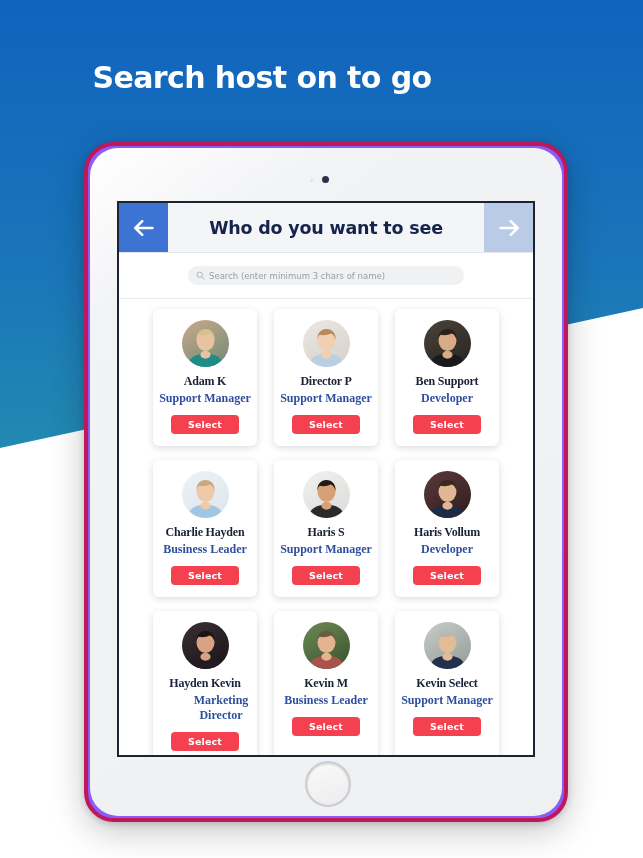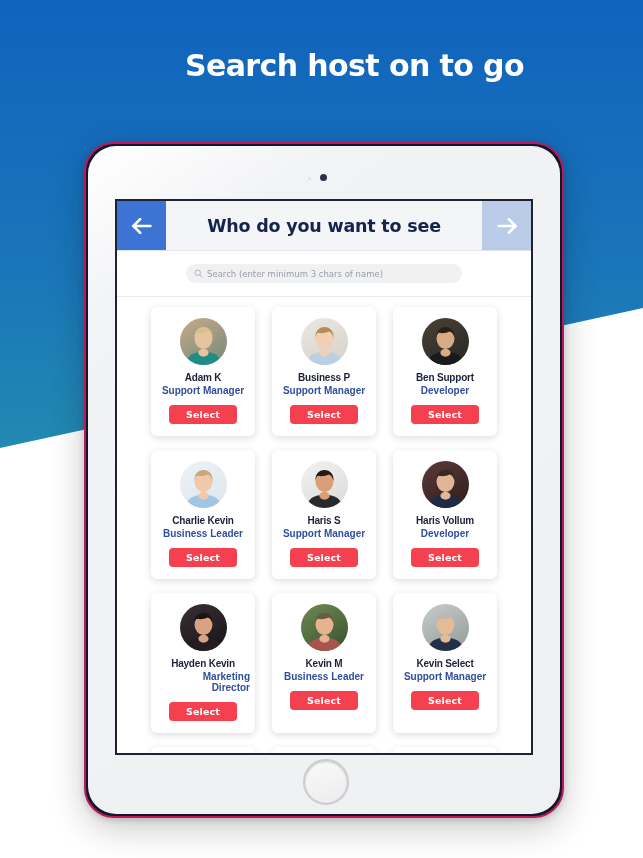--- a/index.html
+++ b/index.html
@@ -26,39 +26,39 @@
     position: absolute;
     left: 0; top: 0;
     width: 643px; height: 858px;
     background: #ffffff;
     clip-path: polygon(0 448px, 643px 308px, 643px 858px, 0 858px);
   }
 
   
   #headline {
     position: absolute;
-    left: 0; top: 48px;
+    left: 0; top: 60px;
     width: 524px;
-    text-align: right;
+    text-align: center;
     font-size: 30px;
     font-weight: bold;
     letter-spacing: -0.6px;
     color: #ffffff;
     font-family: "DejaVu Sans", sans-serif;
   }
 
   
   #tablet {
     position: absolute;
     left: 84px; top: 142px;
     width: 476px; height: 672px;
-    background: #0f172a;
+    background: #8b5cf6;
     border-radius: 30px;
     box-shadow: 0 10px 34px rgba(0,0,0,0.22), 0 2px 6px rgba(0,0,0,0.16);
-    border: 2px solid #be185d;
+    border: 4px solid #be185d;
   }
   #tablet-inner-sheen {
     position: absolute;
     left: 2px; top: 2px;
     width: calc(100% - 4px); height: calc(100% - 4px);
     border-radius: 28px;
     background: linear-gradient(145deg, #ffffff 0%, #f2f3f5 18%, #eff0f2 100%);
     pointer-events: none;
   }
   #camera-dot {
@@ -185,35 +185,35 @@
   }
   .avatar {
     width: 47px; height: 47px;
     border-radius: 50%;
     overflow: hidden;
     margin-bottom: 7px;
     flex: 0 0 auto;
   }
   .avatar svg { display:block; }
   .person-name {
-    font-size: 10px;
+    font-size: 12px;
     font-weight: bold;
     color: #1b2138;
-    font-family: Liberation Sans, sans-serif;
+    font-family: Liberation Serif, serif;
     margin-bottom: 2px;
     text-align: center;
     letter-spacing: -0.2px;
   }
   .person-role {
-    font-size: 10px;
+    font-size: 12px;
     font-weight: bold;
     color: #2f4f9e;
-    font-family: Liberation Sans, sans-serif;
+    font-family: Liberation Serif, serif;
     margin-bottom: 9px;
-    text-align: right;
+    text-align: center;
   }
   .select-button {
     background: #f4404f;
     color: #ffffff;
     border: none;
     border-radius: 4px;
     padding: 4px 17px;
     font-size: 9.5px;
     font-weight: bold;
     font-family: "DejaVu Sans", sans-serif;
@@ -294,21 +294,21 @@
                   <stop offset="100%" stop-color="#d9d4cd"></stop>
                 </linearGradient>
               </defs>
               <rect width="48" height="48" fill="url(#g_avataralexanderp)"></rect>
               <path d="M6 48c0-9.5 7.8-13.5 18-13.5S42 38.5 42 48z" fill="#b9cfe4"></path>
               <ellipse cx="24" cy="35.5" rx="5.2" ry="4" fill="#f0cfb2"></ellipse>
               <ellipse cx="24" cy="21" rx="9.2" ry="10.6" fill="#f0cfb2"></ellipse>
               <path d="M14.8 20.5c-0.6-7 3.6-11.4 9.2-11.4s9.8 4.4 9.2 11.4c-1.1-4.1-3-6.2-5.2-6.6-3 1.9-8.4 2.1-11 1.2-1.2 1.1-1.9 2.8-2.2 5.4z" fill="#b58a5e"></path>
             </svg>
           </div>
-          <div class="person-name">Business P</div>
+          <div class="person-name">Director P</div>
           <div class="person-role" style="color: rgb(47, 79, 158);">Support Manager</div>
           <button class="select-button" style="background: rgb(244, 64, 79);">Select</button>
         </div>
         <div class="person-card">
           <div class="avatar">
             <svg width="47" height="47" viewBox="0 0 48 48" aria-hidden="true">
               <defs>
                 <linearGradient id="g_avatarbendenyal" x1="0" y1="0" x2="0.6" y2="1">
                   <stop offset="0%" stop-color="#4a4237"></stop>
                   <stop offset="100%" stop-color="#2c2a26"></stop>
@@ -334,21 +334,21 @@
                   <stop offset="100%" stop-color="#dfe7ee"></stop>
                 </linearGradient>
               </defs>
               <rect width="48" height="48" fill="url(#g_avatarcharliesmith)"></rect>
               <path d="M6 48c0-9.5 7.8-13.5 18-13.5S42 38.5 42 48z" fill="#9fc6e3"></path>
               <ellipse cx="24" cy="35.5" rx="5.2" ry="4" fill="#f0c9a8"></ellipse>
               <ellipse cx="24" cy="21" rx="9.2" ry="10.6" fill="#f0c9a8"></ellipse>
               <path d="M14.8 20.5c-0.6-7 3.6-11.4 9.2-11.4s9.8 4.4 9.2 11.4c-1.1-4.1-3-6.2-5.2-6.6-3 1.9-8.4 2.1-11 1.2-1.2 1.1-1.9 2.8-2.2 5.4z" fill="#caa87c"></path>
             </svg>
           </div>
-          <div class="person-name">Charlie Kevin</div>
+          <div class="person-name">Charlie Hayden</div>
           <div class="person-role" style="color: rgb(47, 79, 158);">Business Leader</div>
           <button class="select-button" style="background: rgb(244, 64, 79);">Select</button>
         </div>
         <div class="person-card">
           <div class="avatar">
             <svg width="47" height="47" viewBox="0 0 48 48" aria-hidden="true">
               <defs>
                 <linearGradient id="g_avatargeorges" x1="0" y1="0" x2="0.6" y2="1">
                   <stop offset="0%" stop-color="#f1f1f0"></stop>
                   <stop offset="100%" stop-color="#dededc"></stop>

